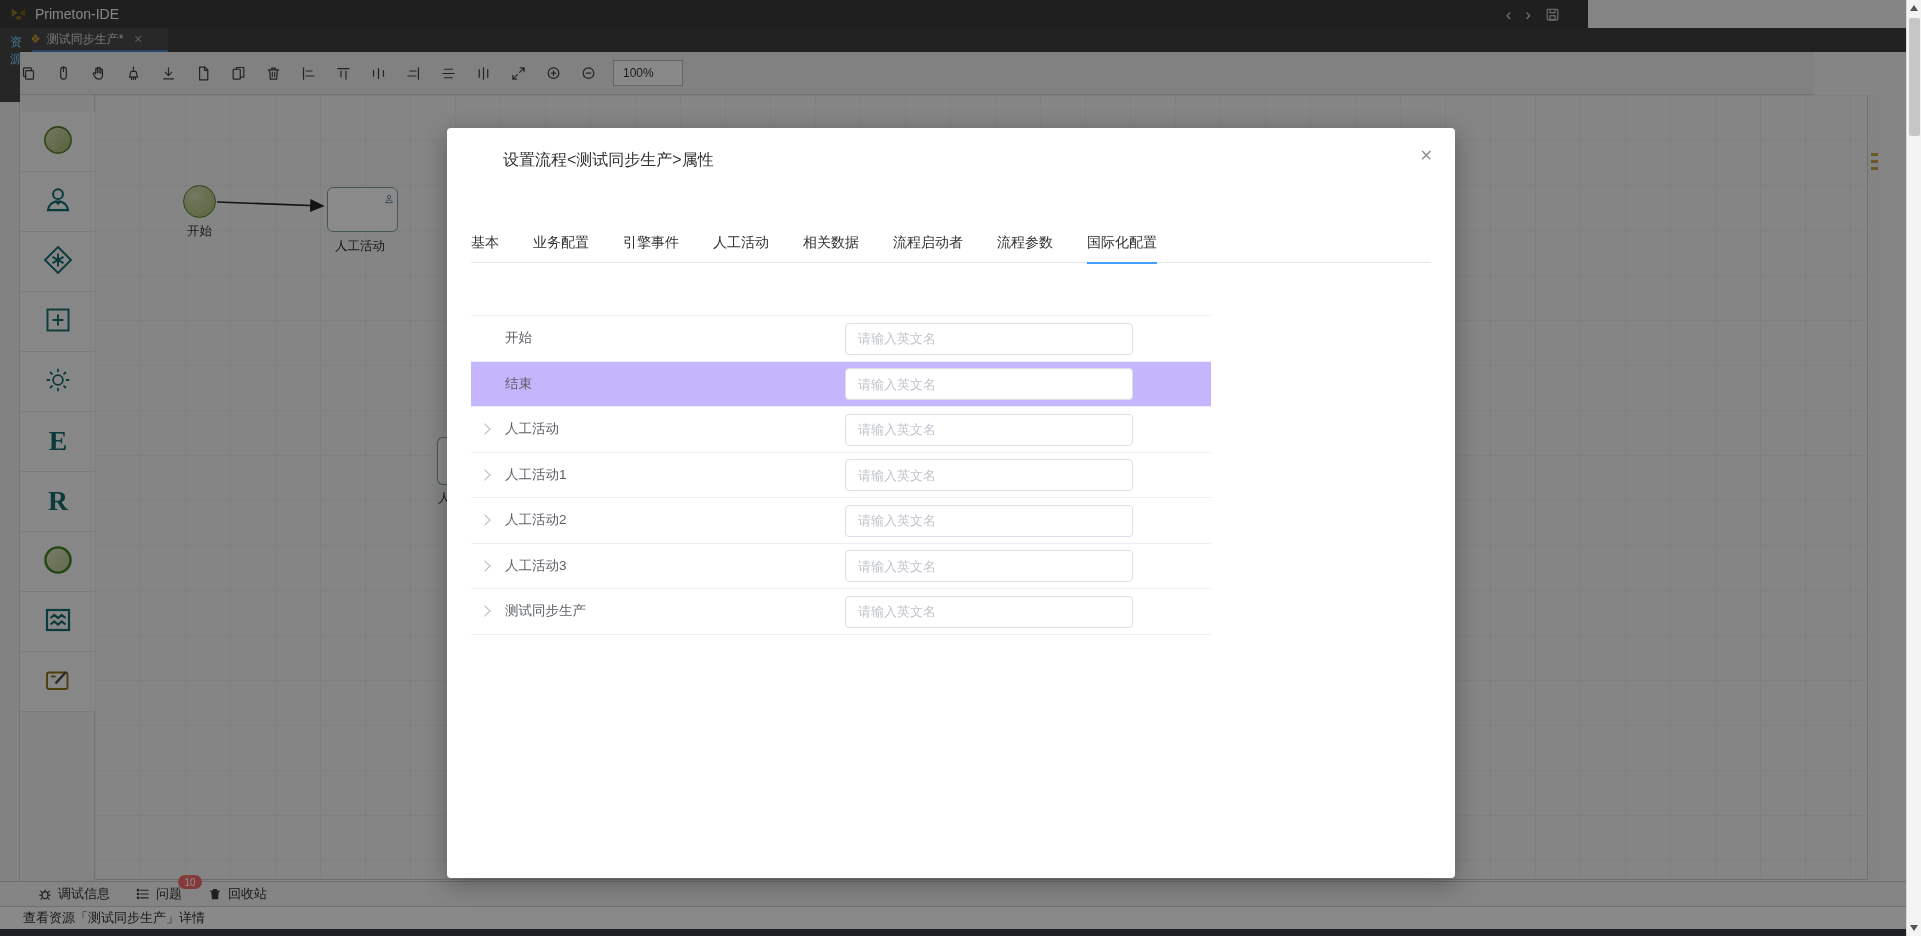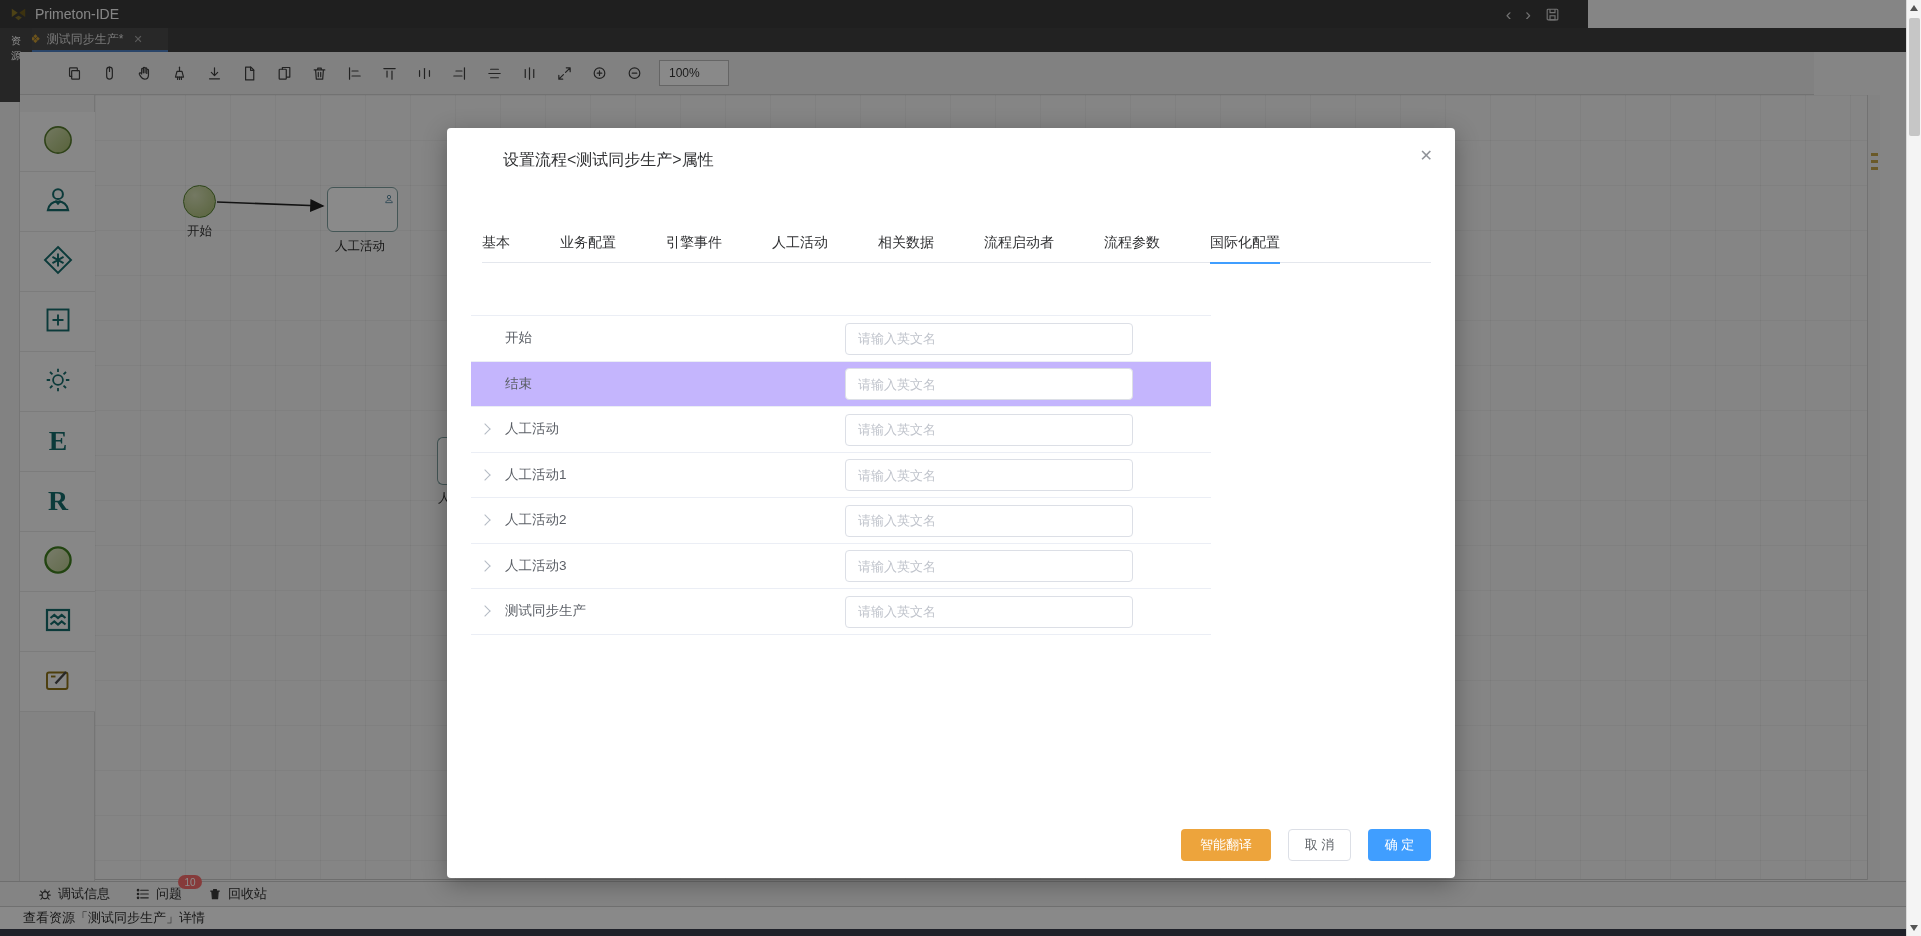--- a/index.html
+++ b/index.html
@@ -8,30 +8,30 @@
   
   .titlebar { position:absolute; left:0; top:0; width:1588px; height:28px; background:#3a3a3a; display:flex; align-items:center; padding-left:10px; z-index:1; }
   .titlebar .logo { margin-right:8px; display:flex; }
   .titlebar .app-title { color:#f2f2f2; font-size:14px; }
   .tb-right { position:absolute; right:28px; top:0; height:28px; display:flex; align-items:center; gap:14px; }
   .nav-glyph { color:#cfcfcf; font-size:17px; line-height:1; cursor:pointer; }
   .save-glyph svg { display:block; }
 
   
   .tabstrip { position:absolute; left:20px; top:28px; width:1886px; height:24px; background:#3f3f3f; }
-  .resource-strip { position:absolute; left:0; top:28px; width:32px; height:74px; background:#454545; color:#ffffff; font-size:10px; text-align:center; padding-top:6px; }
+  .resource-strip { position:absolute; left:0; top:28px; width:32px; height:74px; background:#454545; color:#7dd3fc; font-size:12px; text-align:center; padding-top:6px; }
   .resource-strip span { display:inline-block; width:13px; word-break:break-all; line-height:1.45; }
   .resource-col { position:absolute; left:0; top:102px; width:20px; height:804px; background:#ededed; border-right:1px solid #d8d8d8; }
   .editor-tab { position:absolute; left:2px; top:0; height:24px; width:146px; background:#4a4a4a; border-bottom:2px solid #4d7fc0; display:flex; align-items:center; gap:6px; padding:0 8px; cursor:pointer; }
   .tab-flow-icon { color:#c89a32; font-size:12px; line-height:1; }
   .editor-tab .tab-title { color:#dcdcdc; font-size:12px; white-space:nowrap; }
   .editor-tab .tab-close { color:#a6a6a6; font-size:11px; margin-left:4px; }
 
   
-  .toolbar { position:absolute; left:20px; top:52px; width:1794px; height:43px; background:#ececec; border-bottom:1px solid #cfcfcf; display:flex; align-items:center; padding-left:46px; }
+  .toolbar { position:absolute; left:20px; top:52px; width:1794px; height:43px; background:#ececec; border-bottom:1px solid #cfcfcf; display:flex; align-items:center; }
   .tb-icons { display:flex; align-items:center; gap:18px; }
   .tb-icon { width:17px; height:17px; display:flex; align-items:center; justify-content:center; cursor:pointer; }
   .zoom-box { margin-left:16px; width:70px; height:26px; background:#fafafa; border:1px solid #b9b9b9; font-size:12px; color:#333; display:flex; align-items:center; padding-left:9px; }
 
   
   .workspace { position:absolute; left:20px; top:95px; width:1873px; height:786px; }
   .palette { position:absolute; left:0; top:0; width:75px; height:786px; background:#efefef; border-right:1px solid #d5d5d5; padding-top:17px; }
   .pal-cell { width:75px; height:60px; display:flex; align-items:center; justify-content:center; border-bottom:1px solid #e2e2e2; background:#f6f6f6; cursor:pointer; }
   .canvas { position:absolute; left:75px; top:0; width:1785px; height:785px; border-bottom:1px solid #c9c9c9;
     background-image:linear-gradient(to right, rgba(0,0,0,0.045) 1px, transparent 1px),
@@ -61,21 +61,21 @@
   .sb-arrow { width:0; height:0; border-left:4px solid transparent; border-right:4px solid transparent; margin:5px auto; }
   .sb-up { border-bottom:6px solid #555; }
   .sb-down { border-top:6px solid #555; position:absolute; bottom:0; left:3px; }
   .sb-thumb { position:absolute; left:2px; top:18px; width:11px; height:118px; background:#c6c6c6; border-radius:2px; }
 
   
   .overlay { position:absolute; left:0; top:0; width:1906px; height:936px; background:rgba(0,0,0,0.45); z-index:10; }
   .dialog { position:absolute; left:447px; top:128px; width:1008px; height:750px; background:#ffffff; border-radius:4px; box-shadow:0 6px 24px rgba(0,0,0,0.3); z-index:20; }
   .dlg-title { position:absolute; left:24px; top:22px; font-size:16px; color:#303133;margin-left:32px; }
   .dlg-close { position:absolute; right:22px; top:18px; font-size:16px; color:#909399; cursor:pointer; }
-  .dlg-tabs { position:absolute; left:24px; right:24px; top:95px; height:40px; border-bottom:1px solid #e4e7ed; display:flex; gap:50px;margin-left:11px; }
+  .dlg-tabs { position:absolute; left:24px; right:24px; top:95px; height:40px; border-bottom:1px solid #e4e7ed; display:flex; gap:34px; }
   .dlg-tab { font-size:14px; color:#303133; line-height:38px; height:40px; position:relative; cursor:pointer; white-space:nowrap; }
   .dlg-tab.active::after { content:""; position:absolute; left:0; right:0; bottom:-1px; height:2.5px; background:#409eff; }
   .dlg-rows { position:absolute; left:24px; top:187px; width:740px; border-top:1px solid #ebeef5; }
   .dlg-row { position:relative; height:45.5px; display:flex; align-items:center; border-bottom:1px solid #ebeef5; padding-left:10px; }
   .dlg-row.hl { background:#c4b5fd; }
   .row-chevron { width:8px; height:8px; border-top:1.4px solid #b4bac4; border-right:1.4px solid #b4bac4; transform:rotate(45deg); margin-right:16px; flex:0 0 auto; cursor:pointer; }
   .row-chevron.hidden { visibility:hidden; }
   .row-label { font-size:13.5px; color:#5b5f66; }
   .row-input { position:absolute; left:374px; top:6.5px; width:288px; height:32px; border:1px solid #dcdfe6; border-radius:4px; padding:0 12px; font-size:13px; color:#303133; background:#fff; outline:none; font-family:"Liberation Sans", sans-serif; }
   .row-input::placeholder { color:#c0c4cc; }
@@ -421,24 +421,19 @@
         <span class="row-chevron"></span>
         <span class="row-label">人工活动3</span>
         <input class="row-input" type="text" placeholder="请输入英文名" style="">
       </div>
       <div class="dlg-row">
         <span class="row-chevron"></span>
         <span class="row-label">测试同步生产</span>
         <input class="row-input" type="text" placeholder="请输入英文名" style="">
       </div>
     </div>
-  <div class="dlg-footer">
-    <div class="btn btn-translate">智能翻译</div>
-    <div class="btn btn-cancel">取 消</div>
-    <div class="btn btn-confirm">确 定</div>
-  </div>
 </div>
 
 <div class="win-scrollbar">
   <div class="sb-arrow sb-up"></div>
   <div class="sb-thumb"></div>
   <div class="sb-arrow sb-down"></div>
 </div>
 
 </body></html>

